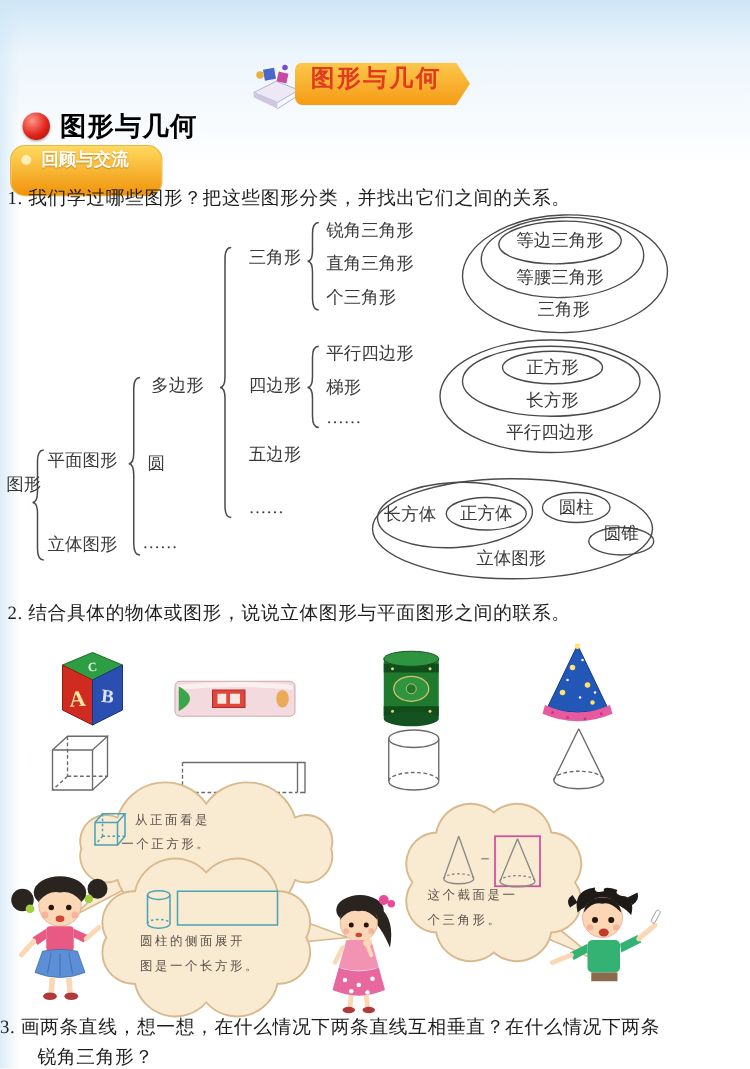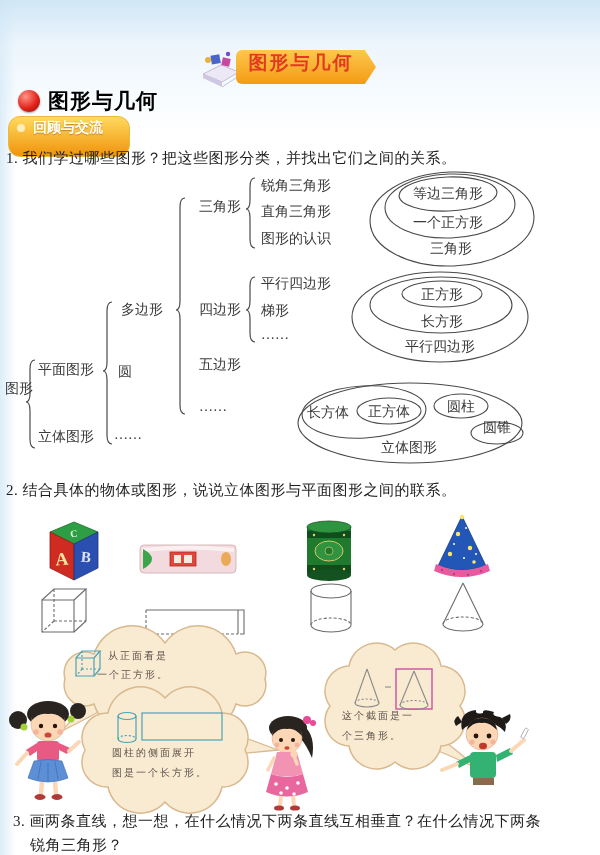--- a/index.html
+++ b/index.html
@@ -285,42 +285,42 @@
 
   <div class="bullet"></div>
   <div class="heading">图形与几何</div>
   <div class="badge">
     <span class="badge-dot"></span>
     <span>回顾与交流</span>
   </div>
 
   <div class="q" style="left:6px;top:149px">1. 我们学过哪些图形？把这些图形分类，并找出它们之间的关系。</div>
   <div class="q" style="left:6px;top:481px">2. 结合具体的物体或图形，说说立体图形与平面图形之间的联系。</div>
-  <div class="q" style="left:13px;top:812px">3. 画两条直线，想一想，在什么情况下两条直线互相垂直？在什么情况下两条</div>
+  <div class="q" style="left:0;top:812px">3. 画两条直线，想一想，在什么情况下两条直线互相垂直？在什么情况下两条</div>
   <div class="q" style="left:30px;top:836px">锐角三角形？</div>
 
   <div class="lbl vert" style="left:5px;top:381px">图形</div>
   <div class="lbl" style="left:38px;top:362px">平面图形</div>
   <div class="lbl" style="left:38px;top:429px">立体图形</div>
   <div class="lbl" style="left:121px;top:302px">多边形</div>
   <div class="lbl" style="left:118px;top:364px">圆</div>
   <div class="lbl" style="left:114px;top:427px">……</div>
   <div class="lbl" style="left:199px;top:199px">三角形</div>
   <div class="lbl" style="left:199px;top:302px">四边形</div>
   <div class="lbl" style="left:199px;top:357px">五边形</div>
   <div class="lbl" style="left:199px;top:399px">……</div>
   <div class="lbl" style="left:261px;top:178px">锐角三角形</div>
   <div class="lbl" style="left:261px;top:204px">直角三角形</div>
-  <div class="lbl" style="left:261px;top:231px">图形的认识</div>
+  <div class="lbl" style="left:261px;top:231px">个三角形</div>
   <div class="lbl" style="left:261px;top:276px">平行四边形</div>
   <div class="lbl" style="left:261px;top:303px">梯形</div>
   <div class="lbl" style="left:261px;top:327px">……</div>
 
   <div class="lbl lblc" style="left:398px;top:186px;width:100px">等边三角形</div>
-  <div class="lbl lblc" style="left:398px;top:215px;width:100px">一个正方形</div>
+  <div class="lbl lblc" style="left:398px;top:215px;width:100px">等腰三角形</div>
   <div class="lbl lblc" style="left:398px;top:241px;width:106px">三角形</div>
   <div class="lbl lblc" style="left:392px;top:287px;width:100px">正方形</div>
   <div class="lbl lblc" style="left:392px;top:314px;width:100px">长方形</div>
   <div class="lbl lblc" style="left:390px;top:339px;width:100px">平行四边形</div>
   <div class="lbl lblc" style="left:304px;top:405px;width:48px">长方体</div>
   <div class="lbl lblc" style="left:366px;top:404px;width:46px">正方体</div>
   <div class="lbl lblc" style="left:447px;top:399px;width:28px">圆柱</div>
   <div class="lbl lblc" style="left:483px;top:420px;width:28px">圆锥</div>
   <div class="lbl lblc" style="left:379px;top:440px;width:60px">立体图形</div>
 

